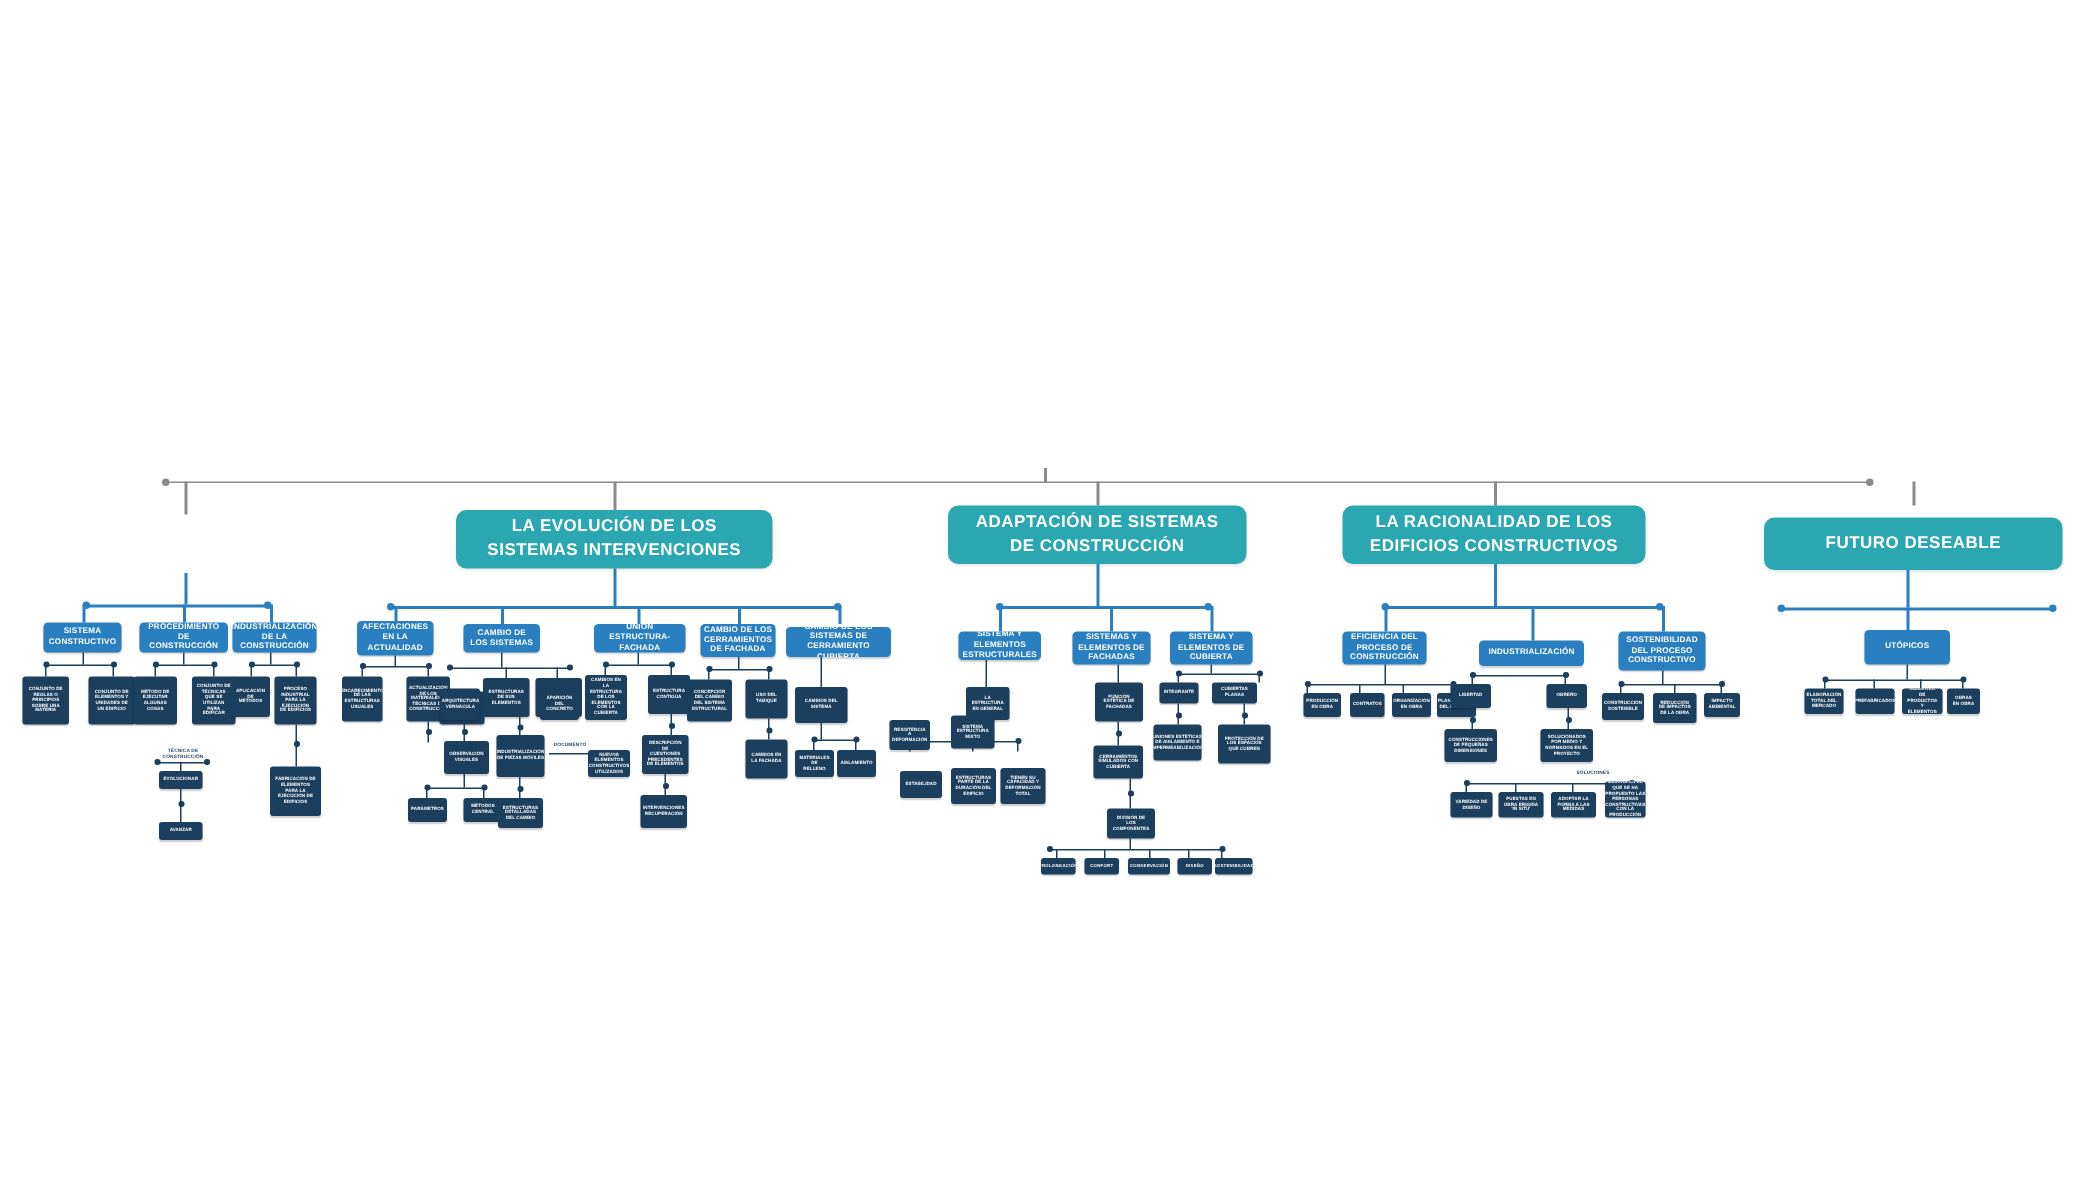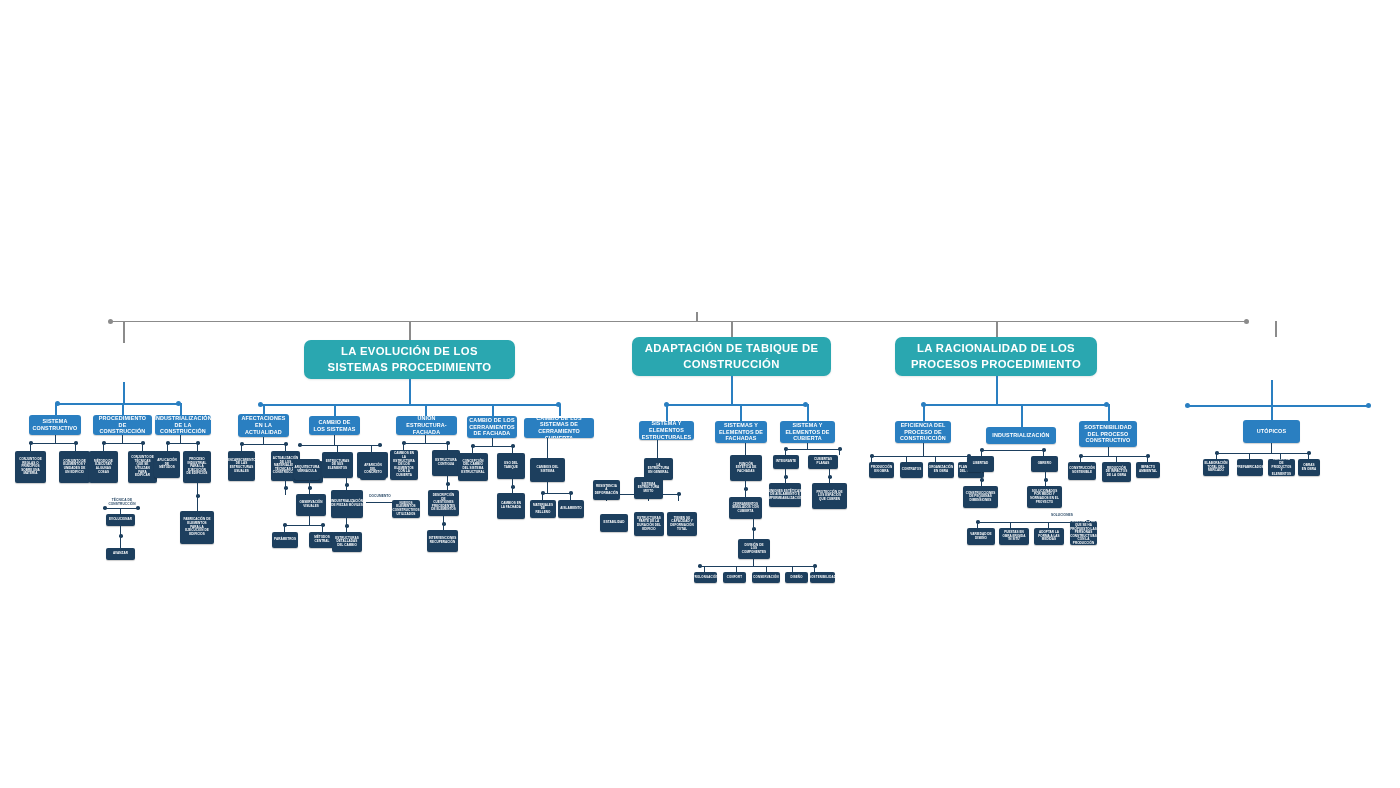--- a/index.html
+++ b/index.html
@@ -73,23 +73,24 @@
   <div class="dot grey2" style="left:1244px;top:319px;"></div>
 
   <div class="vline grey2" style="left:696px;top:312px;height:10px;background:#8b8b8b;"></div>
 
   <div class="vline grey2" style="left:123px;top:321px;height:22px;background:#8b8b8b;"></div>
   <div class="vline grey2" style="left:409px;top:321px;height:19px;background:#8b8b8b;"></div>
   <div class="vline grey2" style="left:731px;top:321px;height:16px;background:#8b8b8b;"></div>
   <div class="vline grey2" style="left:996px;top:321px;height:16px;background:#8b8b8b;"></div>
   <div class="vline grey2" style="left:1275px;top:321px;height:16px;background:#8b8b8b;"></div>
 
-  <div class="node branch" style="left:304px;top:340px;width:211px;height:39px;">LA EVOLUCIÓN  DE LOS SISTEMAS PROCEDIMIENTO</div>
-  <div class="node branch" style="left:632px;top:337px;width:199px;height:39px;">ADAPTACIÓN DE TABIQUE DE CONSTRUCCIÓN</div>
-  <div class="node branch" style="left:895px;top:337px;width:202px;height:39px;">LA RACIONALIDAD DE LOS PROCESOS PROCEDIMIENTO</div>
+  <div class="node branch" style="left:304px;top:340px;width:211px;height:39px;">LA EVOLUCIÓN  DE LOS SISTEMAS INTERVENCIONES</div>
+  <div class="node branch" style="left:632px;top:337px;width:199px;height:39px;">ADAPTACIÓN DE SISTEMAS DE CONSTRUCCIÓN</div>
+  <div class="node branch" style="left:895px;top:337px;width:202px;height:39px;">LA RACIONALIDAD DE LOS EDIFICIOS CONSTRUCTIVOS</div>
+  <div class="node branch" style="left:1176px;top:345px;width:199px;height:35px;">FUTURO DESEABLE</div>
 
   <div class="vline blue" style="left:123px;top:382px;height:21px;"></div>
   <div class="hline blue" style="left:57px;top:403px;width:123px;"></div>
   <div class="dot blue" style="left:55px;top:401px;"></div>
   <div class="dot blue" style="left:176px;top:401px;"></div>
   <div class="vline blue" style="left:55px;top:403px;height:12px;"></div>
   <div class="vline blue" style="left:122px;top:403px;height:12px;"></div>
   <div class="vline blue" style="left:180px;top:403px;height:12px;"></div>
 
   <div class="node lvl2" style="left:29px;top:415px;width:52px;height:20px;">SISTEMA CONSTRUCTIVO</div>

